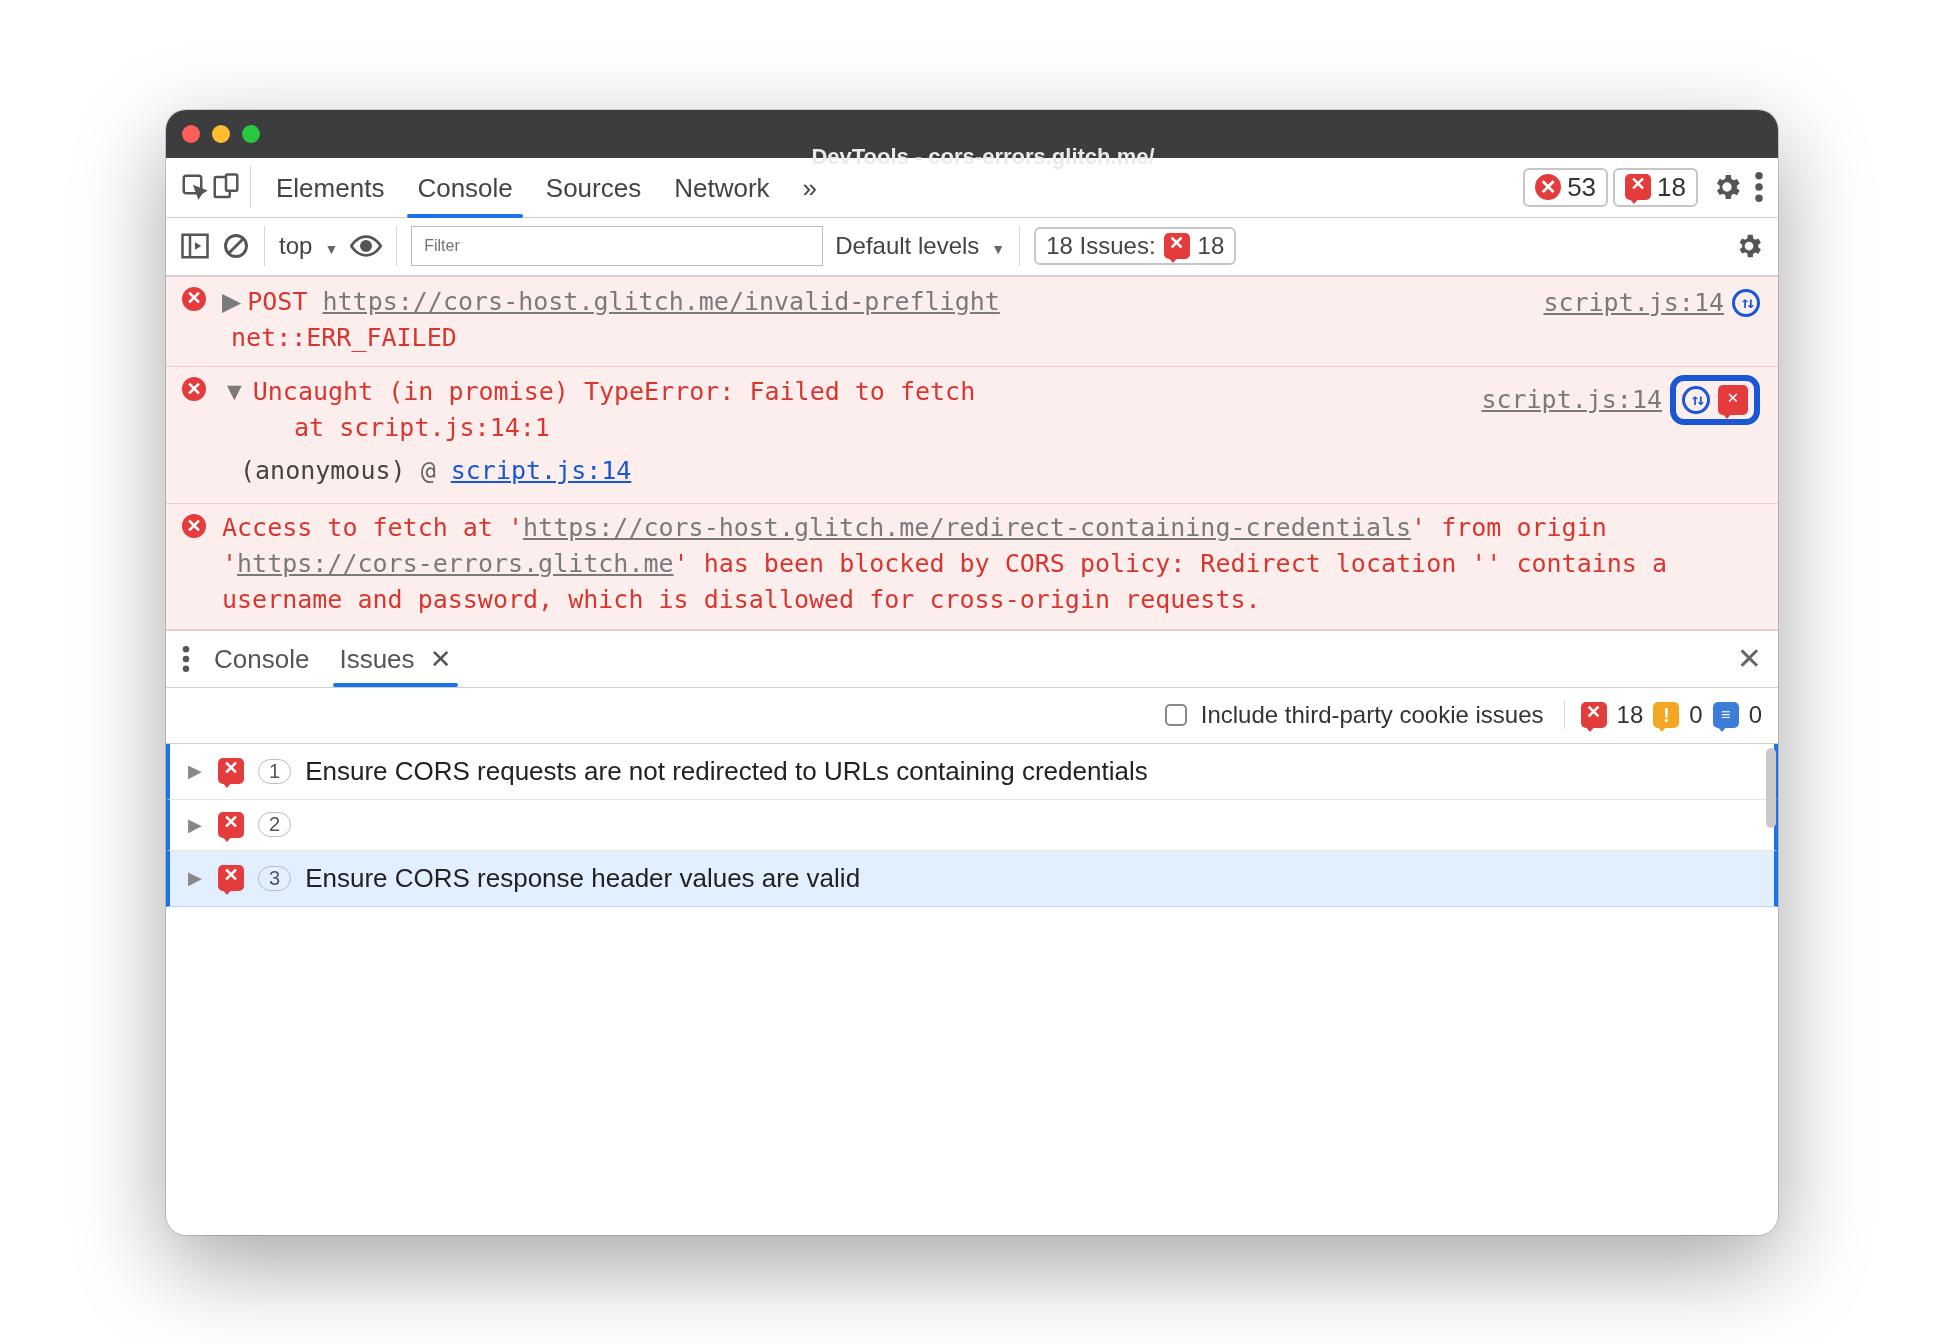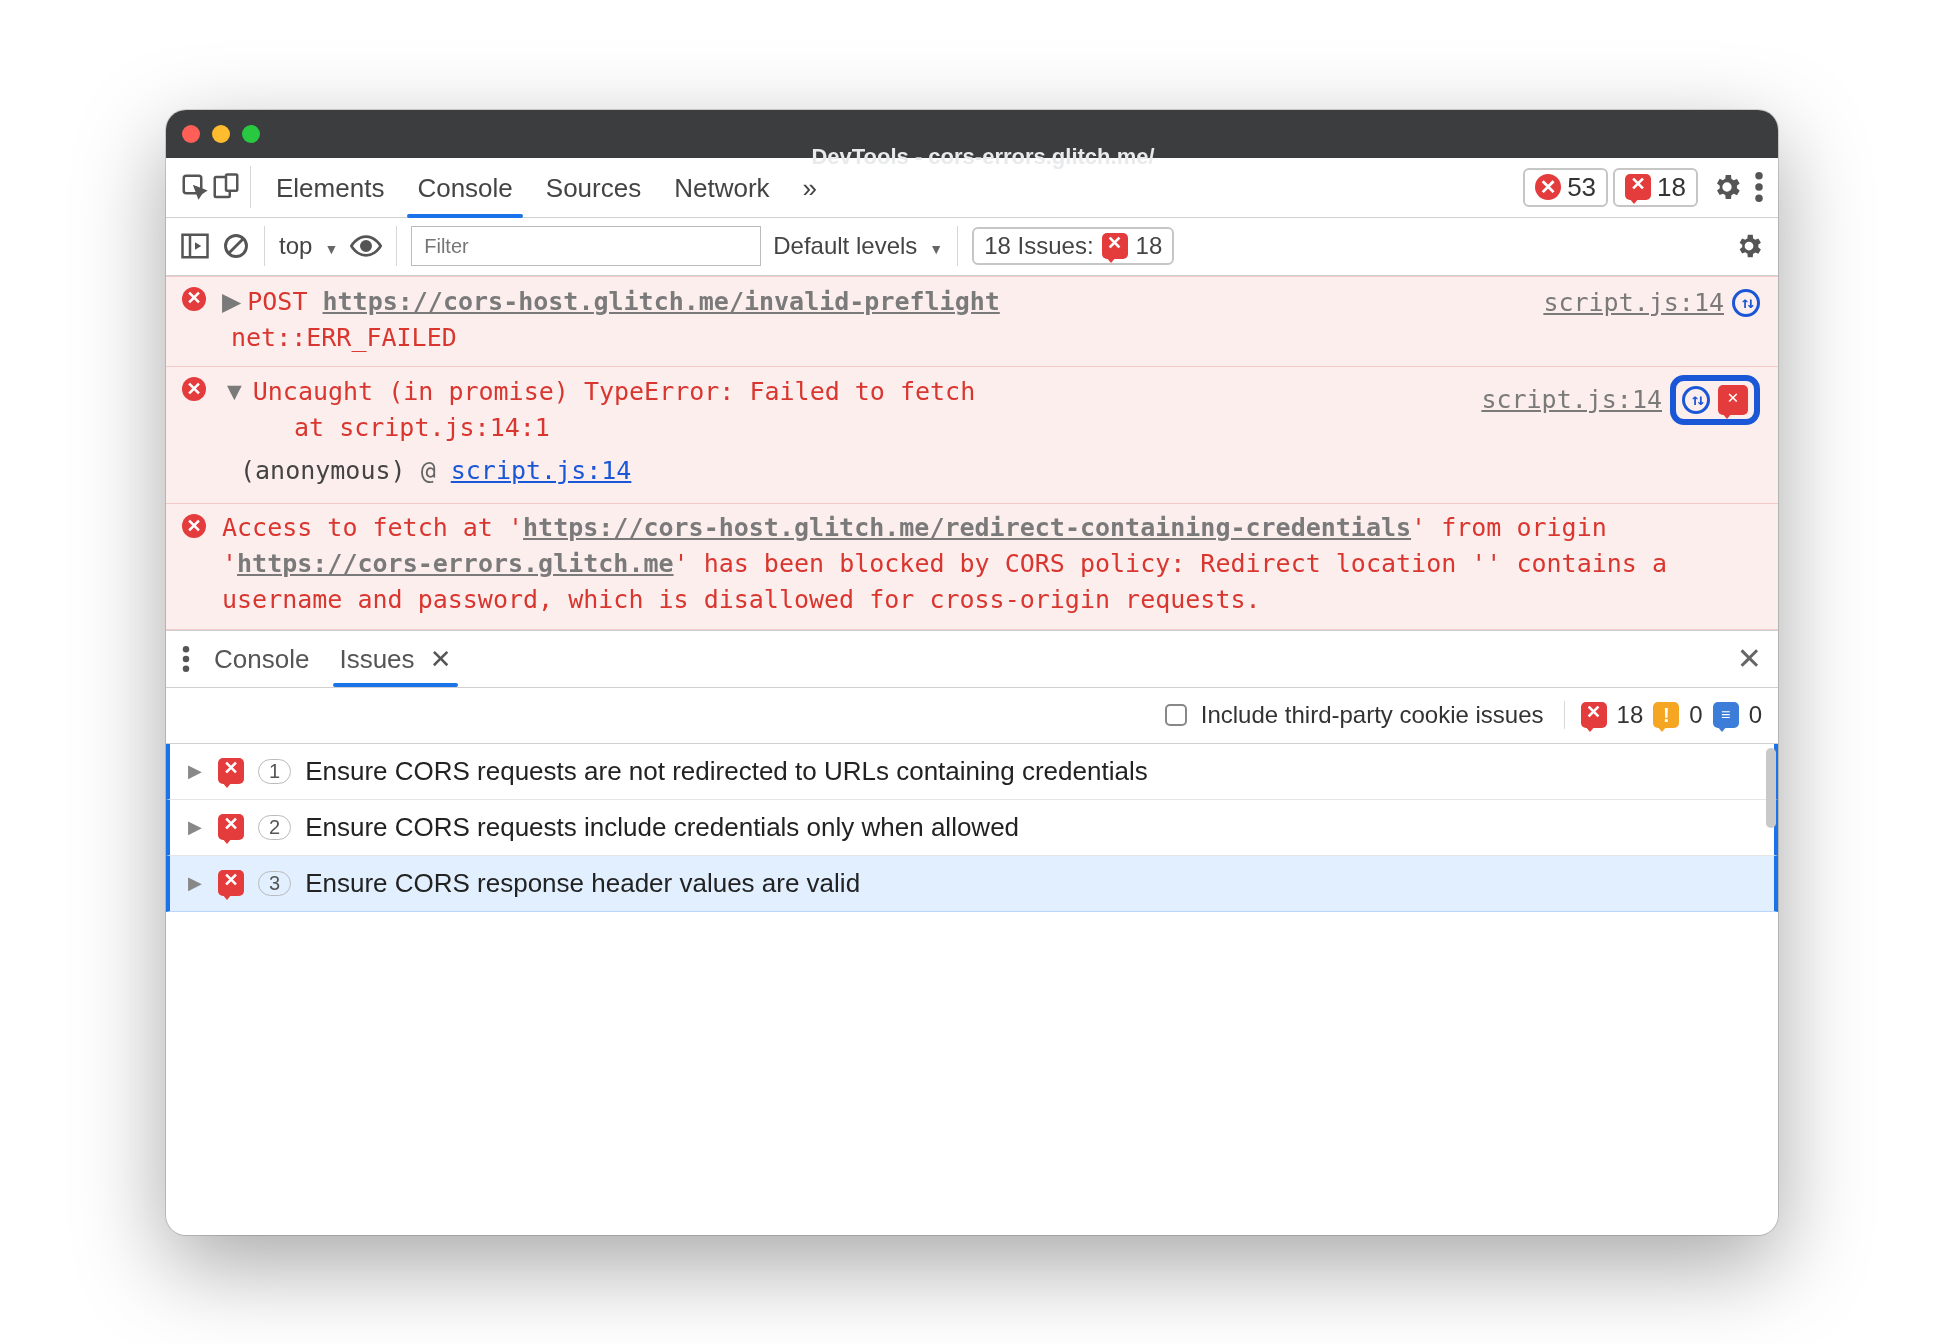--- a/index.html
+++ b/index.html
@@ -37,34 +37,34 @@
   .ic-issue::before { content:"✕"; color:#fff; font-weight:700; font-size:18px; position:absolute; top:0; left:0; right:0; bottom:6px; display:flex; align-items:center; justify-content:center;}
   .ic-issue::after { content:""; position:absolute; bottom:-4px; left:4px; width:0; height:0; border-left:5px solid transparent; border-right:5px solid transparent; border-top:6px solid #e43c3c; }
   .ic-warn { width:26px; height:26px; border-radius:5px; background:#f5a623; color:#fff; font-weight:700; display:flex; align-items:center; justify-content:center; font-size:20px; position:relative;}
   .ic-warn::after { content:""; position:absolute; bottom:-4px; left:4px; width:0; height:0; border-left:5px solid transparent; border-right:5px solid transparent; border-top:6px solid #f5a623; }
   .ic-info { width:26px; height:26px; border-radius:5px; background:#3b7dd8; color:#fff; font-weight:700; display:flex; align-items:center; justify-content:center; font-size:16px; position:relative;}
   .ic-info::after { content:""; position:absolute; bottom:-4px; left:4px; width:0; height:0; border-left:5px solid transparent; border-right:5px solid transparent; border-top:6px solid #3b7dd8; }
   .gear, .kebab, .chev, .eye, .noentry, .cursor-box, .device-box { color:#555; }
 
   
   .ctrl-bar { height: 58px; border-bottom: 1px solid #d0d0d0; display:flex; align-items:center; padding:0 14px; gap:12px; font-size:24px; color:#444; }
-  .filter-input { width:350px; height:40px; border:1px solid #bcbcbc; font-size:20px; padding:4px 12px; color:#777; background:#fff; }
+  .filter-input { width:412px; height:40px; border:1px solid #bcbcbc; font-size:16px; padding:4px 12px; color:#777; background:#fff; }
   .dd { display:inline-flex; align-items:center; gap:8px; }
   .tri::after { content:"▼"; font-size:14px; margin-left:4px; color:#666; }
   .issues-box { border:2px solid #c6c6c6; border-radius:6px; padding:3px 10px; display:inline-flex; align-items:center; gap:8px; }
   .sep2 { height:40px; border-left:1px solid #d6d6d6; margin:0 2px; }
 
   
   .console { flex: 0 0 auto; }
   .msg { background:#fdeeee; border-top:1px solid #f4c9c9; border-bottom:1px solid #f4c9c9; padding:6px 18px 10px 56px; position:relative; font-family: Menlo, Consolas, monospace; font-size:25px; color:#d9362f; line-height:1.45; }
   .msg + .msg { border-top: none; }
   .msg .bullet { position:absolute; left:16px; top:10px; width:24px; height:24px; border-radius:50%; background:#e43c3c; color:#fff; display:flex; align-items:center; justify-content:center; font-weight:700; font-size:18px; font-family:-apple-system,Arial,sans-serif;}
   .msg .disclosure { color:#7a7a7a; margin-right:6px; font-family:-apple-system,Arial,sans-serif; }
   .msg a, .msg .lnk { color:#d9362f; }
-  .msg .lnk-gray { color:#7a7a7a; text-decoration: underline; font-weight: bold; }
+  .msg .lnk-gray { color:#7a7a7a; text-decoration: underline; }
   .msg .lnk-blue { color:#1a57d6; text-decoration: underline; }
   .msg .src { position:absolute; right:18px; top:8px; display:flex; align-items:center; gap:8px; font-family: Menlo, Consolas, monospace; }
   .msg .src .srctxt { color:#7a7a7a; text-decoration: underline; }
   .net-ico { width:28px; height:28px; border:3px solid #1a57d6; border-radius:50%; display:inline-flex; align-items:center; justify-content:center; color:#1a57d6; font-size:16px; font-weight:700; }
   .net-ico::before { content:"↑↓"; letter-spacing:-4px; }
   .callout { border:6px solid #1a57d6; border-radius:14px; padding:4px 6px; display:inline-flex; align-items:center; gap:8px; }
   .msg .anon-row { color:#444; }
   .msg .gray { color:#666; }
 
   
@@ -267,21 +267,20 @@
       <div class="issue-row blue-side">
         <span class="tri2">▶</span>
         <span class="ic ic-issue"></span>
         <span class="issue-count">1</span>
         <span class="issue-title">Ensure CORS requests are not redirected to URLs containing credentials</span>
       </div>
       <div class="issue-row blue-side">
         <span class="tri2">▶</span>
         <span class="ic ic-issue"></span>
         <span class="issue-count">2</span>
-        <span class="issue-title">Ensure CORS requests include credentials only when allowed</span>
       </div>
       <div class="issue-row sel blue-side">
         <span class="tri2">▶</span>
         <span class="ic ic-issue"></span>
         <span class="issue-count">3</span>
         <span class="issue-title">Ensure CORS response header values are valid</span>
       </div>
       <div class="scrollbar-stub" style="top:4px; height:80px;"></div>
     </div>
 

